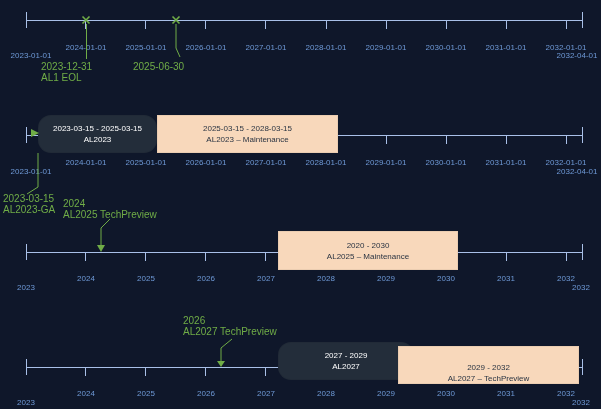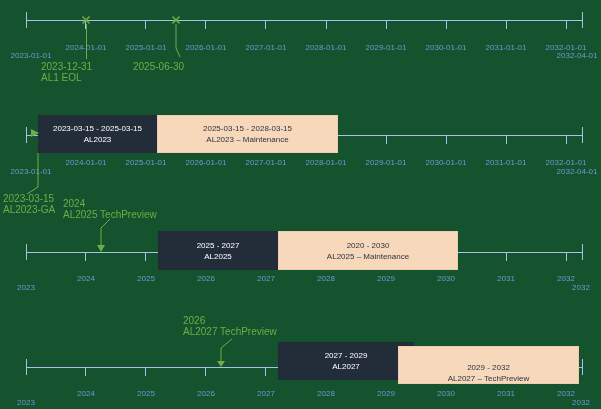--- a/index.html
+++ b/index.html
@@ -1,31 +1,31 @@
 <!DOCTYPE html>
 <html><head>
 <meta charset="utf-8">
 <style>
   :root{
     --axis:#a9c0e8; --label:#6e99d6; --green:#70ad47;
     --dark:#232d3a; --peach:#f8d8bb; --peachText:#2a3442;
   }
   html,body{margin:0;padding:0;background:#fff;}
-  #canvas{position:relative;width:601px;height:409px;background:#14532d;overflow:hidden;
+  #canvas{position:relative;width:601px;height:409px;background:#0f172a;overflow:hidden;
           font-family:"Liberation Sans",sans-serif;}
   .axis{position:absolute;left:26px;width:557px;height:8px;border-top:1px solid var(--axis);
         background:repeating-linear-gradient(to right,transparent 0 59.1px,var(--axis) 59.1px 60.1px);
         z-index:1;}
   .xtick{position:absolute;width:1px;height:16px;background:var(--axis);z-index:1;}
   .tick-label{position:absolute;width:60px;text-align:center;font-size:8px;color:var(--label);
               white-space:nowrap;z-index:3;}
   .bar{position:absolute;display:flex;flex-direction:column;align-items:center;justify-content:center;
        gap:2px;font-size:8px;line-height:9px;text-align:center;z-index:2;box-sizing:border-box;
        border:1px solid rgba(0,0,0,0.05);}
-  .bar-dark{background:var(--dark);color:#fff;}
+  .bar-dark{background:var(--dark);color:#fff;border-radius:13px;}
   .bar-peach{background:var(--peach);color:var(--peachText);}
   .marker-label{position:absolute;font-size:10px;line-height:11px;color:var(--green);
                 z-index:4;white-space:nowrap;}
   .gline{position:absolute;width:1px;background:var(--green);z-index:4;}
   .gsvg{position:absolute;z-index:4;}
   .tri-right{position:absolute;width:0;height:0;border-top:4px solid transparent;
              border-bottom:4px solid transparent;border-left:8px solid var(--green);z-index:4;}
 </style>
 </head>
 <body>
@@ -98,24 +98,20 @@
   </svg>
   <div class="marker-label" style="left:3px;top:193px;width:74px;">
     <div>2023-03-15</div>
     <div>AL2023-GA</div>
   </div>
 
   <div class="axis" style="top:252px;"></div>
   <div class="xtick" style="left:26px;top:244px;"></div>
   <div class="xtick" style="left:582px;top:244px;"></div>
 
-  <div class="bar bar-dark" style="left:158px;top:231px;width:120px;height:39px;">
-    <div>2025 - 2027</div>
-    <div>AL2025</div>
-  </div>
   <div class="bar bar-peach" style="left:278px;top:231px;width:180px;height:39px;">
     <div>2020 - 2030</div>
     <div>AL2025 – Maintenance</div>
   </div>
 
   <span class="tick-label" style="left:56px;top:274px;">2024</span>
   <span class="tick-label" style="left:116px;top:274px;">2025</span>
   <span class="tick-label" style="left:176px;top:274px;">2026</span>
   <span class="tick-label" style="left:236px;top:274px;">2027</span>
   <span class="tick-label" style="left:296px;top:274px;">2028</span>

